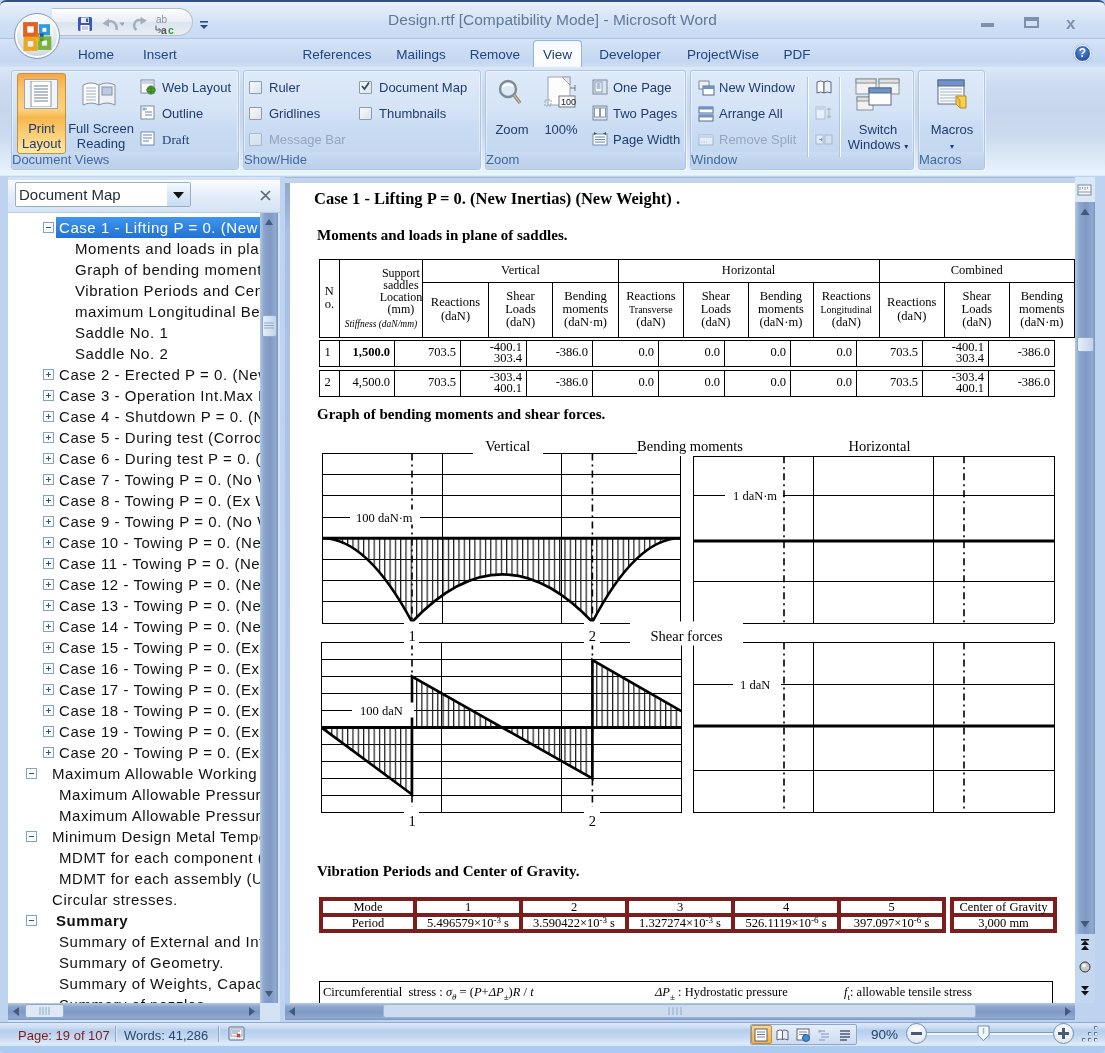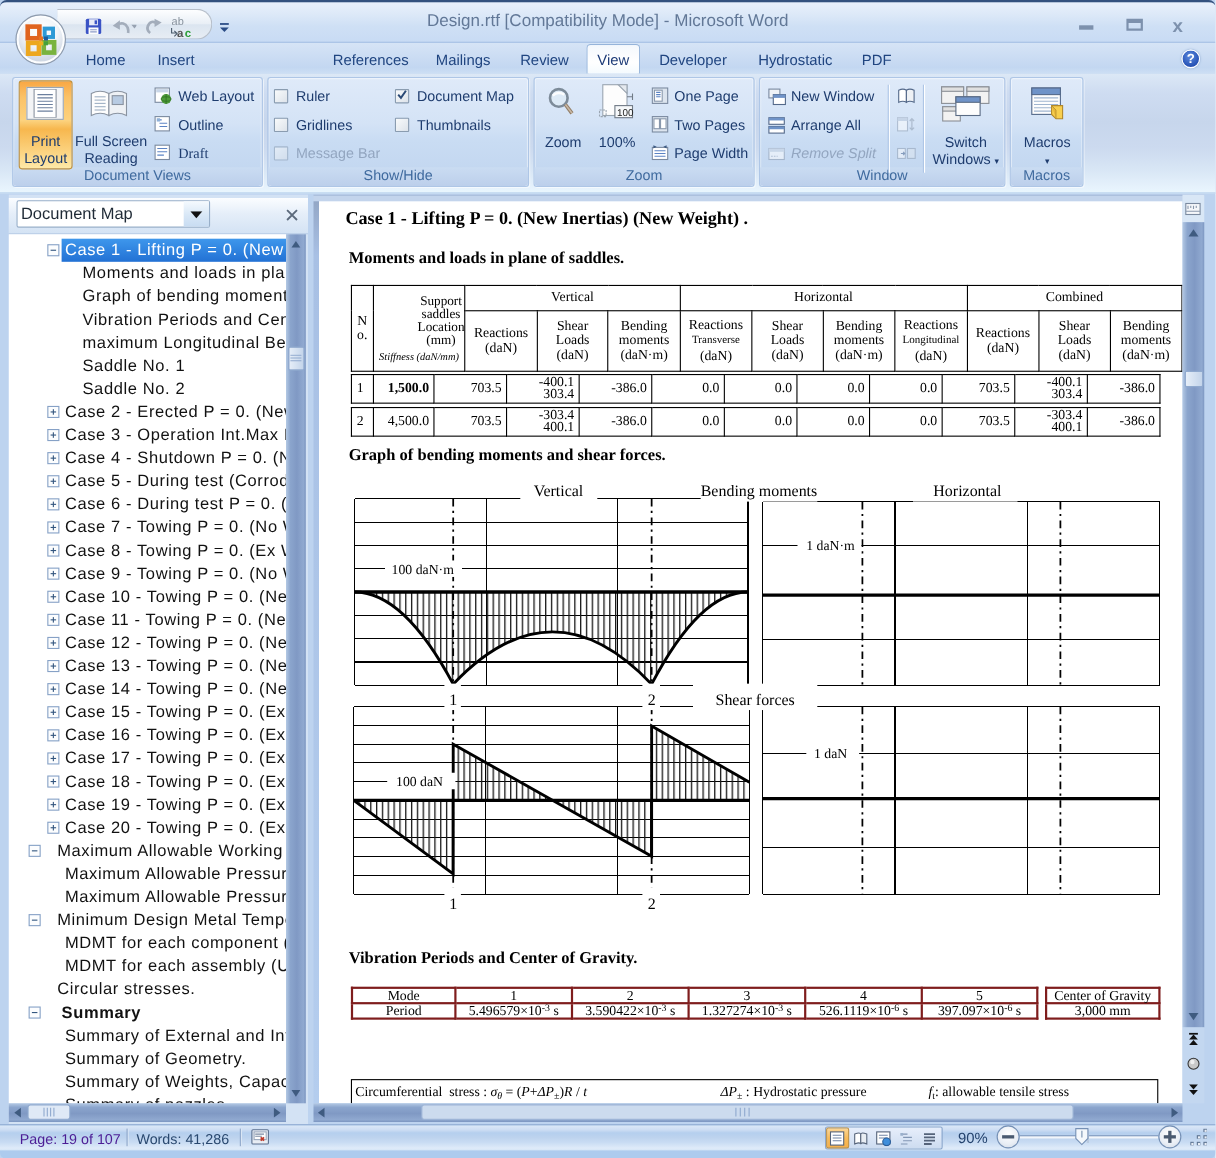--- a/index.html
+++ b/index.html
@@ -33,21 +33,21 @@
 #tab-active { left:533px; top:40px; width:49px; height:27px; background:linear-gradient(#f4f8fd,#ffffff 60%, #f4fafe);
   border:1px solid #96b4da; border-bottom:none; border-radius:4px 4px 0 0;
   font-size:13.5px; color:#1e3c78; text-align:center; padding-top:6px; z-index:5;}
 
 
 #ribbon { left:0px; top:67px; width:1105px; height:109px; background:linear-gradient(#dce8f6 0%, #cedcf1 16%, #c7d6ec 40%, #ccdaef 62%, #d8e6f5 80%, #e6f2fc 95%, #eaf7fe 100%); }
 #ribbon-bottom { left:0; top:175px; width:1105px; height:2px; background:linear-gradient(#7fa0cc,#d9ecfb); background:#86a8d4; border-bottom:1px solid #d9ecfb; height:1px; }
 .rgroup { top:3px; height:100px; border:1px solid #aec6e6; border-radius:3px;
   background:linear-gradient(#dfeaf9 0%, #d4e3f6 42%, #c9dcf3 58%, #c3d7f0 86%, #bed3ee 100%);
   box-shadow:1px 1px 0 rgba(255,255,255,.55), inset 0 0 0 1px rgba(255,255,255,.45); }
-.rlabel { position:absolute; left:0; bottom:0; width:100%; height:17px; text-align:center; font-size:13px; color:#3f6a9e; background:linear-gradient(#cadcf2,#bccfeb); border-radius:0 0 3px 3px; padding-top:0px; }
+.rlabel { position:absolute; left:0; bottom:0; width:100%; height:17px; font-size:13px; color:#3f6a9e; background:linear-gradient(#cadcf2,#bccfeb); border-radius:0 0 3px 3px; padding-top:0px; }
 .biglabel { position:absolute; font-size:13px; color:#1e3c6e; text-align:center; }
 .smallrow { position:absolute; font-size:13px; color:#1e3c6e; white-space:nowrap; }
 .cb { position:absolute; width:13px; height:13px; border:1px solid #8a9cb0;
   background:linear-gradient(135deg,#f8fafb,#dde3ea); border-radius:1px;}
 
 
 #dmpane { left:8px; top:177px; width:272px; height:845px; background:#d3e2f4; }
 #dmheader { left:8px; top:180px; width:272px; height:33px;
   background:linear-gradient(#fbfdff,#e5eef9 45%,#d4e3f4); border-bottom:1px solid #b9cde6;}
 #dmdrop { left:15px; top:182px; width:176px; height:25px; background:#ffffff; border:1px solid #98afc9; border-radius:2px;
@@ -69,21 +69,21 @@
 #docleft { left:285px; top:183px; width:5px; height:820px; background:linear-gradient(#93a7c6,#a8c0e4 6%,#b4cdee); }
 #page { left:290px; top:183px; width:785px; height:820px; background:#ffffff; overflow:hidden;
   font-family:"Liberation Serif", serif; color:#000; }
 #page h1 { font-size:16.5px; } #page h2 { font-size:15px; }
 #page h1,#page h2 { font-weight:bold; position:absolute; white-space:nowrap; }
 #page table { position:absolute; border-collapse:collapse; table-layout:fixed; font-family:"Liberation Serif", serif; }
 #t1 td { border:1px solid #000; text-align:center; font-size:12.5px; line-height:13.2px; padding:0; }
 #t1 .ghdr td { height:22.5px; }
 #t1 .chdr td { height:55px; }
 .drow td { border:1px solid #000; font-size:12.5px; line-height:11.6px; text-align:right; padding:0 4px 0 0; height:25.5px; }
-#t2 td, #t3 td { border:2px solid #7f1d1d; text-align:center; font-size:12.5px; height:13.6px; padding:0; line-height:12px;}
+#t2 td, #t3 td { border:4px solid #7f1d1d; text-align:center; font-size:12.5px; height:13.6px; padding:0; line-height:12px;}
 #t2 sup, #bbox sub { font-size:9px; line-height:0; } #t2 sup{position:relative;top:1px;vertical-align:super;} #t2 td,#t3 td{vertical-align:middle;}
 #bbox { position:absolute; left:29px; top:798px; width:734px; height:26px; border:1px solid #000; font-size:12.5px; }
 
 
 #statusbar { left:0; top:1022px; width:1105px; height:24px;
   background:linear-gradient(#dce9f8 0%, #cdddf3 18%, #b5cfee 30%, #bdd3ee 48%, #c9dcf3 68%, #dfebf9 90%, #d5e5f6 100%);
   border-top:1px solid #8fabd3; font-size:13px; color:#29486f; }
 #bottomborder { left:0; top:1046px; width:1105px; height:7px; background:#adcbee; border-radius:0 0 5px 5px; }
 </style>
 </head>
@@ -139,24 +139,24 @@
 <div class="abs winbtn" style="left:981px;top:23px;width:13px;height:4px;background:#7d91ad;"></div>
 <div class="abs winbtn" style="left:1024px;top:17px;width:15px;height:11px;border:2px solid #7d91ad;border-top:4px solid #7d91ad;"></div>
 <div class="abs winbtn" style="left:1066px;top:14px;font-size:17px;">x</div>
 
 <div class="abs" id="tabrow"></div>
 <div class="abs tab" style="left:71px;width:50px;">Home</div>
 <div class="abs tab" style="left:135px;width:50px;">Insert</div>
 <div class="abs tab" style="left:195px;width:90px;margin-top:38px;">Page Layout</div>
 <div class="abs tab" style="left:295px;width:84px;">References</div>
 <div class="abs tab" style="left:386px;width:70px;">Mailings</div>
-<div class="abs tab" style="left:465px;width:60px;">Review</div>
+<div class="abs tab" style="left:465px;width:60px;">Remove</div>
 <div class="abs" id="tab-active">View</div>
 <div class="abs tab" style="left:595px;width:70px;">Developer</div>
-<div class="abs tab" style="left:683px;width:80px;">Hydrostatic</div>
+<div class="abs tab" style="left:683px;width:80px;">ProjectWise</div>
 <div class="abs tab" style="left:777px;width:40px;">PDF</div>
 <div class="abs" style="left:1074px;top:45px;width:17px;height:17px;border-radius:50%;background:radial-gradient(circle at 45% 35%,#5d8ade,#2a56b8 65%,#1d3f96);border:1.5px solid #ffffff;box-shadow:0 0 2px #7d9cc8;"></div>
 <div class="abs" style="left:1074px;top:45px;width:17px;height:17px;text-align:center;font-size:12px;font-weight:bold;color:#fff;line-height:17px;">?</div>
 
 <div class="abs" id="ribbon"></div>
 <div class="abs" id="ribbon-bottom"></div>
 
 <div class="abs rgroup" style="left:11px;top:70px;width:228px;">
   <div class="rlabel">Document Views</div>
   <div style="position:absolute;left:5px;top:2px;width:49px;height:81px;border:1px solid #c2923c;border-radius:3px;background:linear-gradient(#f9a744 0%,#fbc267 18%,#fcd27e 45%,#f7b74e 55%,#fddd92 90%,#fee9a8 100%);"></div>
@@ -291,21 +291,21 @@
       <rect x="1" y="1" width="14" height="2.5" fill="#6f93c8"></rect>
     <rect x="1" y="9" width="14" height="6" fill="#fff" stroke="#54698a"></rect>
       <rect x="1" y="9" width="14" height="2.5" fill="#6f93c8"></rect>
   </svg>
   <div class="smallrow" style="left:28px;top:35px;">Arrange All</div>
   <svg style="position:absolute;left:7px;top:61px;" width="17" height="17" opacity=".55">
     <rect x="1" y="3" width="14" height="10" fill="#fff" stroke="#8a99ad"></rect>
     <rect x="1" y="3" width="14" height="3" fill="#c9d4e2"></rect>
     <line x1="3" y1="10" x2="9" y2="10" stroke="#9aa8ba" stroke-dasharray="1.5 1"></line>
   </svg>
-  <div class="smallrow" style="left:28px;top:61px;color:#93a6c0;font-style:italic;">Remove Split</div>
+  <div class="smallrow" style="left:28px;top:61px;color:#93a6c0;">Remove Split</div>
   <div style="position:absolute;left:116px;top:6px;width:1px;height:80px;background:#aec6e6;box-shadow:1px 0 0 #fff;"></div>
   <svg style="position:absolute;left:124px;top:8px;" width="18" height="18">
     <path d="M2 3 Q6 1 9 3 L9 14 Q6 12 2 14 Z" fill="#fff" stroke="#54698a"></path>
     <path d="M16 3 Q12 1 9 3 L9 14 Q12 12 16 14 Z" fill="#eef1f5" stroke="#54698a"></path>
   </svg>
   <svg style="position:absolute;left:124px;top:34px;" width="18" height="18" opacity=".5">
     <rect x="1" y="2" width="9" height="12" fill="#fff" stroke="#8a99ad"></rect>
       <rect x="1" y="2" width="9" height="3" fill="#b9c7da"></rect>
     <path d="M14 3 L14 13 M12 5 L14 3 L16 5 M12 11 L14 13 L16 11" fill="none" stroke="#8a99ad" stroke-width="1.2"></path>
   </svg>
@@ -707,21 +707,21 @@
   <rect x="98.5" y="1.5" width="592" height="13" rx="2" fill="#ccdbee" stroke="#9db4d6"></rect>
   <g stroke="#8fa9ce">
       <line x1="384" y1="4" x2="384" y2="12"></line>
       <line x1="388" y1="4" x2="388" y2="12"></line>
       <line x1="392" y1="4" x2="392" y2="12"></line>
       <line x1="396" y1="4" x2="396" y2="12"></line>
     </g>
 </svg>
 
 <div class="abs" id="statusbar"></div>
-<div class="abs" style="left:18px;top:1028px;font-size:13px;color:#4c1d95;">Page: 19 of 107</div>
+<div class="abs" style="left:18px;top:1028px;font-size:13px;color:#7f1d1d;">Page: 19 of 107</div>
 <div class="abs" style="left:124px;top:1028px;font-size:13px;color:#29486f;">Words: 41,286</div>
 <div class="abs" style="left:115px;top:1026px;width:1px;height:16px;background:#8fa8ca;box-shadow:1px 0 0 #dbe7f5;"></div>
 <div class="abs" style="left:218px;top:1026px;width:1px;height:16px;background:#8fa8ca;box-shadow:1px 0 0 #dbe7f5;"></div>
 
 <svg class="abs" style="left:228px;top:1025px;" width="19" height="19">
   <rect x="1" y="2" width="15" height="13" rx="1" fill="#e8edf4" stroke="#5a6f8e"></rect>
   <rect x="3" y="4" width="11" height="7" fill="#fdfdfe" stroke="#9aa8bc"></rect>
   <g stroke="#7a8aa2">
       <line x1="4" y1="6" x2="12" y2="6"></line>
       <line x1="4" y1="8" x2="10" y2="8"></line>

